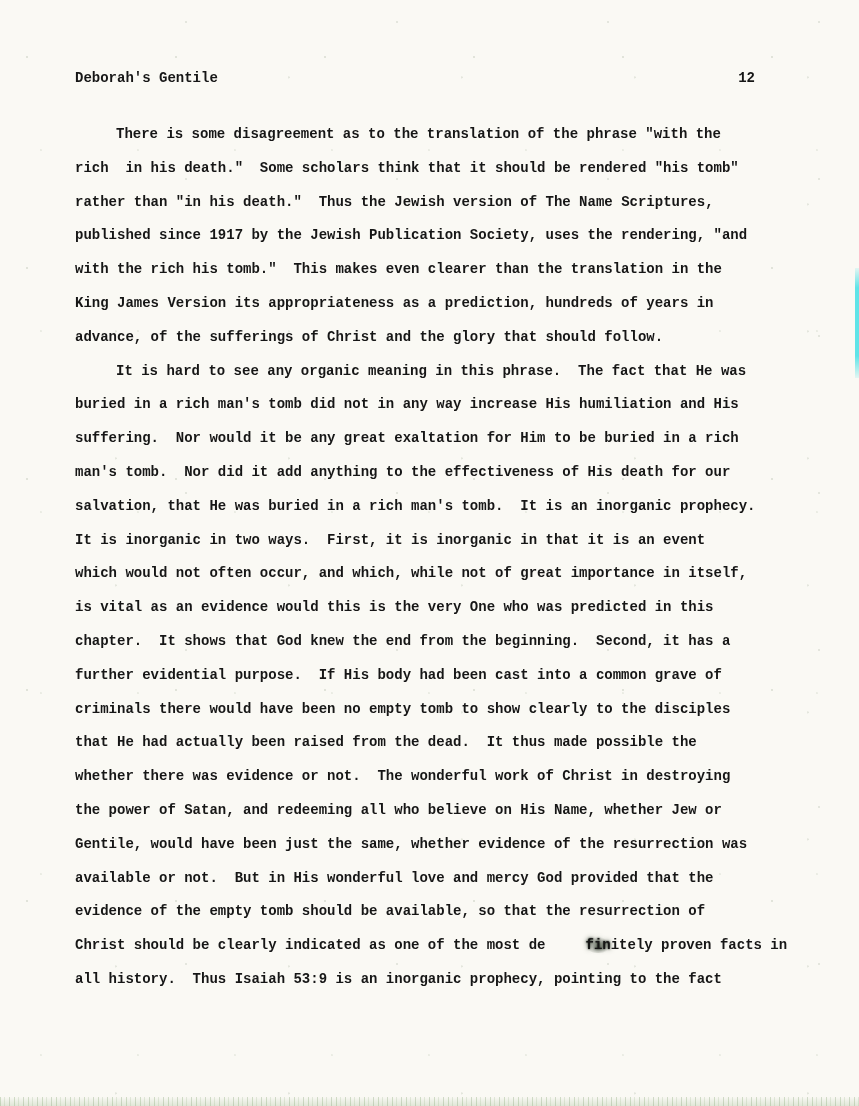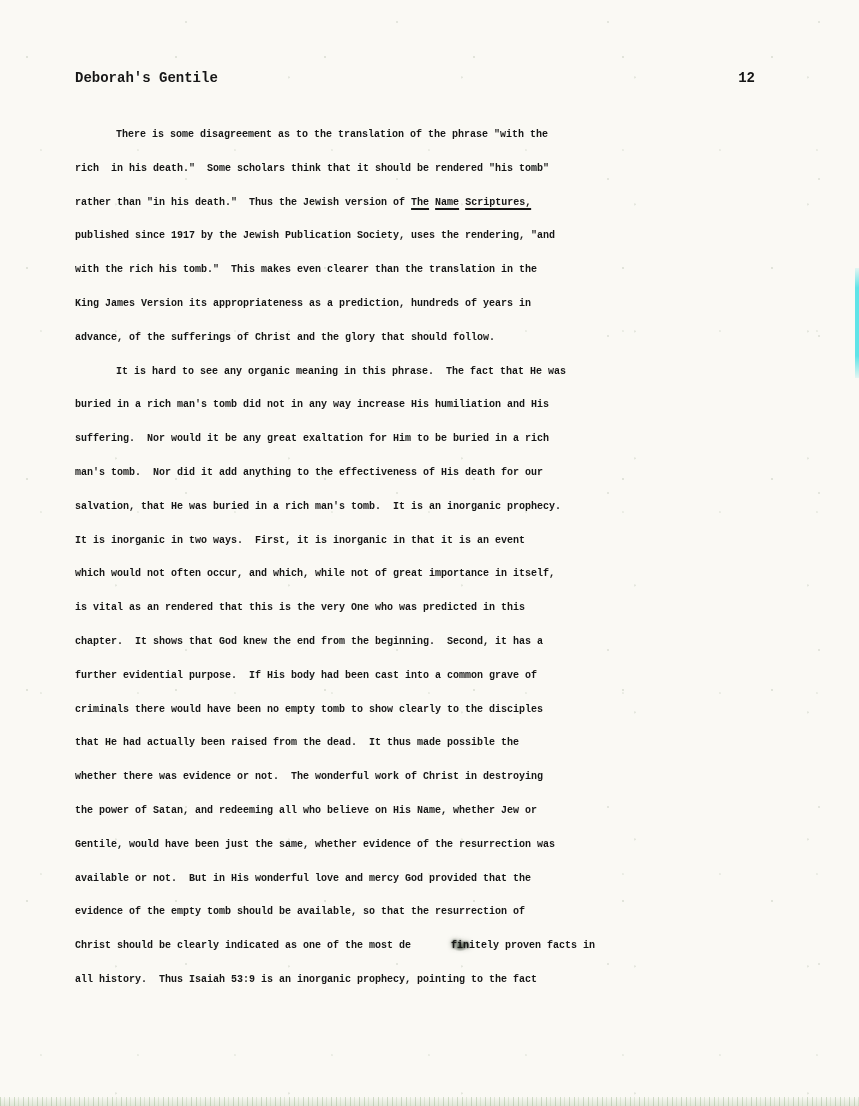--- a/index.html
+++ b/index.html
@@ -31,27 +31,26 @@
   .header{
     position:absolute;
     left:75px;top:70px;width:680px;
     display:flex;justify-content:space-between;
     font-size:14px;font-weight:bold;
     white-space:pre;
   }
   .doc-body{
     position:absolute;
     left:75px;top:118px;width:720px;
-    font-size:10px;font-weight:bold;
+    font-size:14px;font-weight:bold;
     line-height:33.8px;
   }
   .line{white-space:pre;height:33.8px;}
   .line.indent{padding-left:41px;}
   .u{
-    text-decoration:underline;
     text-underline-offset:3px;
     text-decoration-thickness:1.5px;
     margin-top:24px;
   }
   .smudge{
     text-shadow:0 0 2px rgba(20,30,18,.95), 0 0 5px rgba(25,40,22,.75);
     background:radial-gradient(ellipse 60% 80% at 50% 55%, rgba(35,48,32,.55), rgba(35,48,32,0) 72%);
     border-radius:50%;
     margin-left:40px;
   }
@@ -90,21 +89,21 @@
     <div class="line"><span>with the rich his tomb."  This makes even clearer than the translation in the</span></div>
     <div class="line"><span>King James Version its appropriateness as a prediction, hundreds of years in</span></div>
     <div class="line"><span>advance, of the sufferings of Christ and the glory that should follow.</span></div>
     <div class="line indent"><span>It is hard to see any organic meaning in this phrase.  The fact that He was</span></div>
     <div class="line"><span>buried in a rich man's tomb did not in any way increase His humiliation and His</span></div>
     <div class="line"><span>suffering.  Nor would it be any great exaltation for Him to be buried in a rich</span></div>
     <div class="line"><span>man's tomb.  Nor did it add anything to the effectiveness of His death for our</span></div>
     <div class="line"><span>salvation, that He was buried in a rich man's tomb.  It is an inorganic prophecy.</span></div>
     <div class="line"><span>It is inorganic in two ways.  First, it is inorganic in that it is an event</span></div>
     <div class="line"><span>which would not often occur, and which, while not of great importance in itself,</span></div>
-    <div class="line"><span>is vital as an rendered that this is the very One who was predicted in this</span></div>
+    <div class="line"><span>is vital as an evidence would this is the very One who was predicted in this</span></div>
     <div class="line"><span>chapter.  It shows that God knew the end from the beginning.  Second, it has a</span></div>
     <div class="line"><span>further evidential purpose.  If His body had been cast into a common grave of</span></div>
     <div class="line"><span>criminals there would have been no empty tomb to show clearly to the disciples</span></div>
     <div class="line"><span>that He had actually been raised from the dead.  It thus made possible the</span></div>
     <div class="line"><span>whether there was evidence or not.  The wonderful work of Christ in destroying</span></div>
     <div class="line"><span>the power of Satan, and redeeming all who believe on His Name, whether Jew or</span></div>
     <div class="line"><span>Gentile, would have been just the same, whether evidence of the resurrection was</span></div>
     <div class="line"><span>available or not.  But in His wonderful love and mercy God provided that the</span></div>
     <div class="line"><span>evidence of the empty tomb should be available, so that the resurrection of</span></div>
     <div class="line"><span>Christ should be clearly indicated as one of the most de</span><span class="smudge">fin</span><span>itely proven facts in</span></div>

